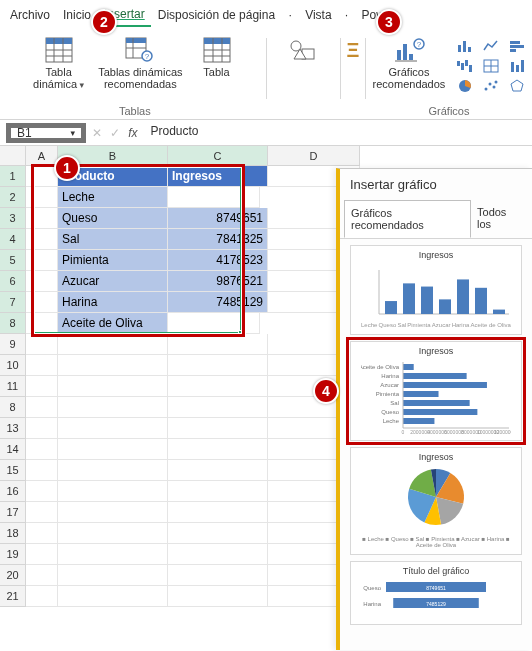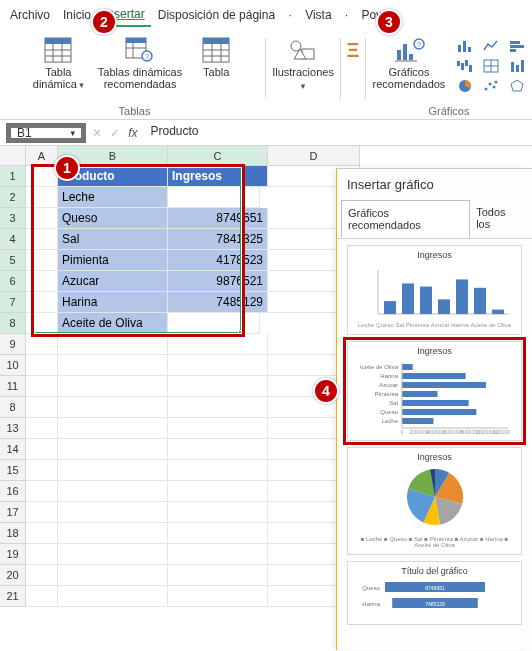--- a/index.html
+++ b/index.html
@@ -127,21 +127,21 @@
     border:2px solid #fff; box-shadow:0 0 3px rgba(0,0,0,.35);
     z-index: 50;
   }
   
   .panel {
     position:absolute;
     top: 168px; right:0;
     width:196px;
     height: 482px;
     background:#fdfdfd;
-    border-left:1px solid #eab308;
+    border-left:4px solid #eab308;
     border-top:1px solid #c7c7c7;
     box-shadow:-3px 0 6px rgba(0,0,0,.08);
     display:flex; flex-direction:column;
     overflow:hidden;
   }
   .panel-title { padding:8px 10px; font-size:13px; color:#333; }
   .panel-tabs { display:flex; border-bottom:1px solid #d5d5d5; padding: 0 4px;}
   .panel-tab { padding:6px 6px; font-size:11px; cursor:pointer; }
   .panel-tab.active { border:1px solid #c0c0c0; border-bottom:1px solid #fff; background:#fff;}
   .previews { flex:1; overflow:auto; padding:6px 10px; display:flex; flex-direction:column; gap:6px; }
@@ -219,21 +219,20 @@
   <div class="ribbon-group" style="width:70px">
     <div class="items">
       <div class="ribbon-btn">
         <span class="icon">
           <svg width="30" height="26">
               <circle cx="8" cy="9" r="5" fill="none" stroke="#6b6b6b"></circle>
               <rect x="14" y="12" width="12" height="10" fill="none" stroke="#6b6b6b"></rect>
               <polygon points="6,22 12,12 18,22" fill="#fff" stroke="#6b6b6b"></polygon>
             </svg>
         </span>
-        <span class="lbl chev">Ilustraciones</span>
       </div>
     </div>
   </div>
   <div class="divider"></div>
   <div class="ribbon-group" style="width:20px">
     <div class="ribbon-btn" style="min-width:14px">
       <span class="icon" style="color:#c58c2f;font-size:20px;font-weight:600">Ξ</span>
     </div>
   </div>
   <div class="divider"></div>

